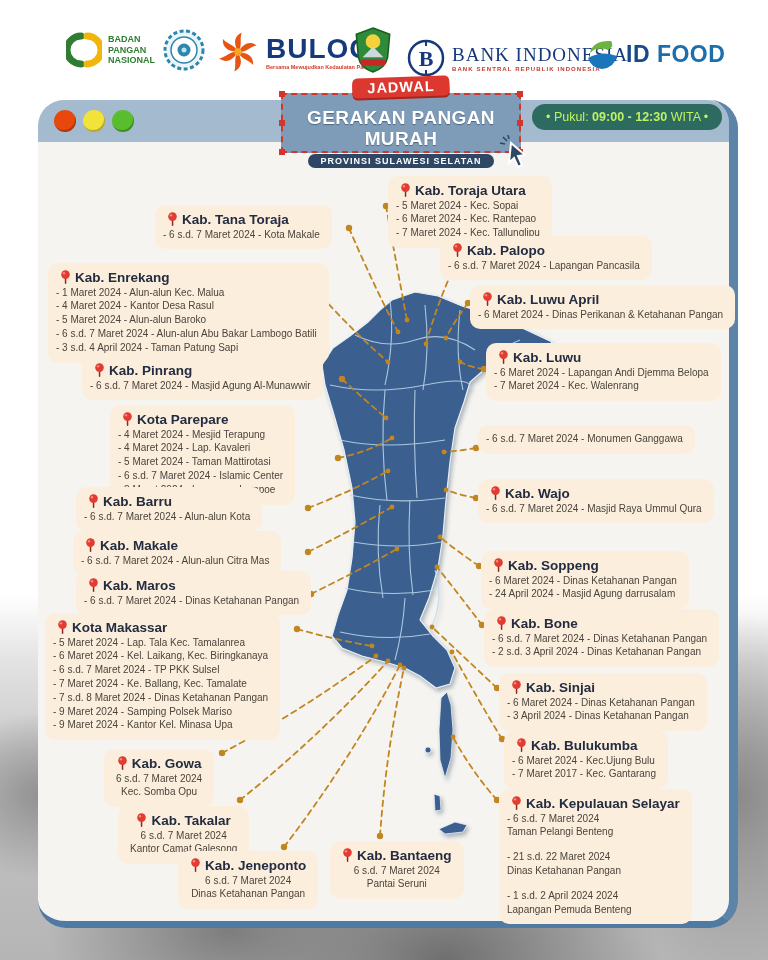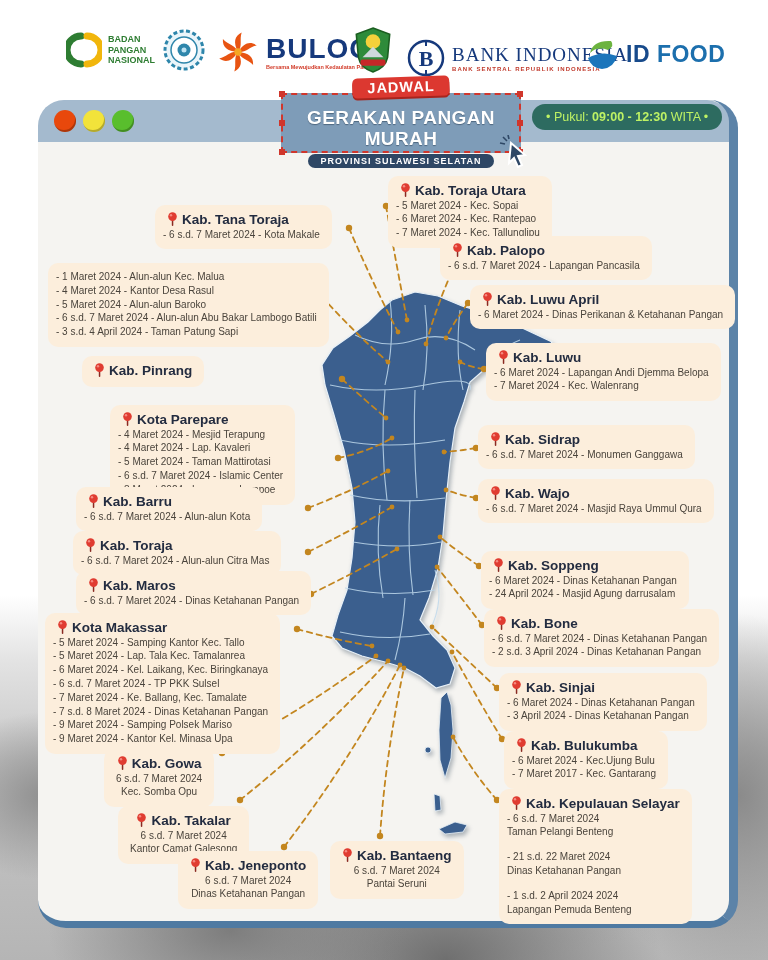--- a/index.html
+++ b/index.html
@@ -333,35 +333,44 @@
             <rect x="4.8" y="7" width="1.5" height="7" rx="0.7" fill="#8a2a22"></rect>
             <circle cx="5.5" cy="4.6" r="4.3" fill="#e03c31"></circle>
             <circle cx="4" cy="3.2" r="1.2" fill="#f58a80"></circle>
           </svg>
           <span>Kab. Luwu</span>
         </div>
         <div class="card-line">- 6 Maret 2024 - Lapangan Andi Djemma Belopa</div>
         <div class="card-line">- 7 Maret 2024 - Kec. Walenrang</div>
       </div>
       <div class="card" style="left: 48px; top: 263px;">
+        <div class="card-title">
+          <svg width="11" height="15" viewBox="0 0 11 15">
+            <rect x="4.8" y="7" width="1.5" height="7" rx="0.7" fill="#8a2a22"></rect>
+            <circle cx="5.5" cy="4.6" r="4.3" fill="#e03c31"></circle>
+            <circle cx="4" cy="3.2" r="1.2" fill="#f58a80"></circle>
+          </svg>
+          <span>Kab. Enrekang</span>
+        </div>
         <div class="card-line">- 1 Maret 2024 - Alun-alun Kec. Malua</div>
         <div class="card-line">- 4 Maret 2024 - Kantor Desa Rasul</div>
         <div class="card-line">- 5 Maret 2024 - Alun-alun Baroko</div>
         <div class="card-line">- 6 s.d. 7 Maret 2024 - Alun-alun Abu Bakar Lambogo Batili</div>
         <div class="card-line">- 3 s.d. 4 April 2024 - Taman Patung Sapi</div>
       </div>
       <div class="card" style="left: 82px; top: 356px;">
         <div class="card-title">
           <svg width="11" height="15" viewBox="0 0 11 15">
             <rect x="4.8" y="7" width="1.5" height="7" rx="0.7" fill="#8a2a22"></rect>
             <circle cx="5.5" cy="4.6" r="4.3" fill="#e03c31"></circle>
             <circle cx="4" cy="3.2" r="1.2" fill="#f58a80"></circle>
           </svg>
           <span>Kab. Pinrang</span>
         </div>
+        <div class="card-line">- 6 s.d. 7 Maret 2024 - Masjid Agung Al-Munawwir</div>
       </div>
       <div class="card" style="left: 110px; top: 405px;">
         <div class="card-title">
           <svg width="11" height="15" viewBox="0 0 11 15">
             <rect x="4.8" y="7" width="1.5" height="7" rx="0.7" fill="#8a2a22"></rect>
             <circle cx="5.5" cy="4.6" r="4.3" fill="#e03c31"></circle>
             <circle cx="4" cy="3.2" r="1.2" fill="#f58a80"></circle>
           </svg>
           <span>Kota Parepare</span>
         </div>
@@ -382,21 +391,21 @@
         </div>
         <div class="card-line">- 6 s.d. 7 Maret 2024 - Alun-alun Kota</div>
       </div>
       <div class="card" style="left: 73px; top: 531px;">
         <div class="card-title">
           <svg width="11" height="15" viewBox="0 0 11 15">
             <rect x="4.8" y="7" width="1.5" height="7" rx="0.7" fill="#8a2a22"></rect>
             <circle cx="5.5" cy="4.6" r="4.3" fill="#e03c31"></circle>
             <circle cx="4" cy="3.2" r="1.2" fill="#f58a80"></circle>
           </svg>
-          <span>Kab. Toraja</span>
+          <span>Kab. Makale</span>
         </div>
         <div class="card-line">- 6 s.d. 7 Maret 2024 - Alun-alun Citra Mas</div>
       </div>
       <div class="card" style="left: 76px; top: 571px;">
         <div class="card-title">
           <svg width="11" height="15" viewBox="0 0 11 15">
             <rect x="4.8" y="7" width="1.5" height="7" rx="0.7" fill="#8a2a22"></rect>
             <circle cx="5.5" cy="4.6" r="4.3" fill="#e03c31"></circle>
             <circle cx="4" cy="3.2" r="1.2" fill="#f58a80"></circle>
           </svg>
@@ -406,21 +415,20 @@
       </div>
       <div class="card" style="left: 45px; top: 613px;">
         <div class="card-title">
           <svg width="11" height="15" viewBox="0 0 11 15">
             <rect x="4.8" y="7" width="1.5" height="7" rx="0.7" fill="#8a2a22"></rect>
             <circle cx="5.5" cy="4.6" r="4.3" fill="#e03c31"></circle>
             <circle cx="4" cy="3.2" r="1.2" fill="#f58a80"></circle>
           </svg>
           <span>Kota Makassar</span>
         </div>
-        <div class="card-line">- 5 Maret 2024 - Samping Kantor Kec. Tallo</div>
         <div class="card-line">- 5 Maret 2024 - Lap. Tala Kec. Tamalanrea</div>
         <div class="card-line">- 6 Maret 2024 - Kel. Laikang, Kec. Biringkanaya</div>
         <div class="card-line">- 6 s.d. 7 Maret 2024 - TP PKK Sulsel</div>
         <div class="card-line">- 7 Maret 2024 - Ke. Ballang, Kec. Tamalate</div>
         <div class="card-line">- 7 s.d. 8 Maret 2024 - Dinas Ketahanan Pangan</div>
         <div class="card-line">- 9 Maret 2024 - Samping Polsek Mariso</div>
         <div class="card-line">- 9 Maret 2024 - Kantor Kel. Minasa Upa</div>
       </div>
       <div class="card center" style="left: 104px; top: 749px;">
         <div class="card-title">
@@ -464,28 +472,20 @@
             <rect x="4.8" y="7" width="1.5" height="7" rx="0.7" fill="#8a2a22"></rect>
             <circle cx="5.5" cy="4.6" r="4.3" fill="#e03c31"></circle>
             <circle cx="4" cy="3.2" r="1.2" fill="#f58a80"></circle>
           </svg>
           <span>Kab. Bantaeng</span>
         </div>
         <div class="card-line">6 s.d. 7 Maret 2024</div>
         <div class="card-line">Pantai Seruni</div>
       </div>
       <div class="card" style="left: 478px; top: 425px;">
-        <div class="card-title">
-          <svg width="11" height="15" viewBox="0 0 11 15">
-            <rect x="4.8" y="7" width="1.5" height="7" rx="0.7" fill="#8a2a22"></rect>
-            <circle cx="5.5" cy="4.6" r="4.3" fill="#e03c31"></circle>
-            <circle cx="4" cy="3.2" r="1.2" fill="#f58a80"></circle>
-          </svg>
-          <span>Kab. Sidrap</span>
-        </div>
         <div class="card-line">- 6 s.d. 7 Maret 2024 - Monumen Ganggawa</div>
       </div>
       <div class="card" style="left: 478px; top: 479px;">
         <div class="card-title">
           <svg width="11" height="15" viewBox="0 0 11 15">
             <rect x="4.8" y="7" width="1.5" height="7" rx="0.7" fill="#8a2a22"></rect>
             <circle cx="5.5" cy="4.6" r="4.3" fill="#e03c31"></circle>
             <circle cx="4" cy="3.2" r="1.2" fill="#f58a80"></circle>
           </svg>
           <span>Kab. Wajo</span>

